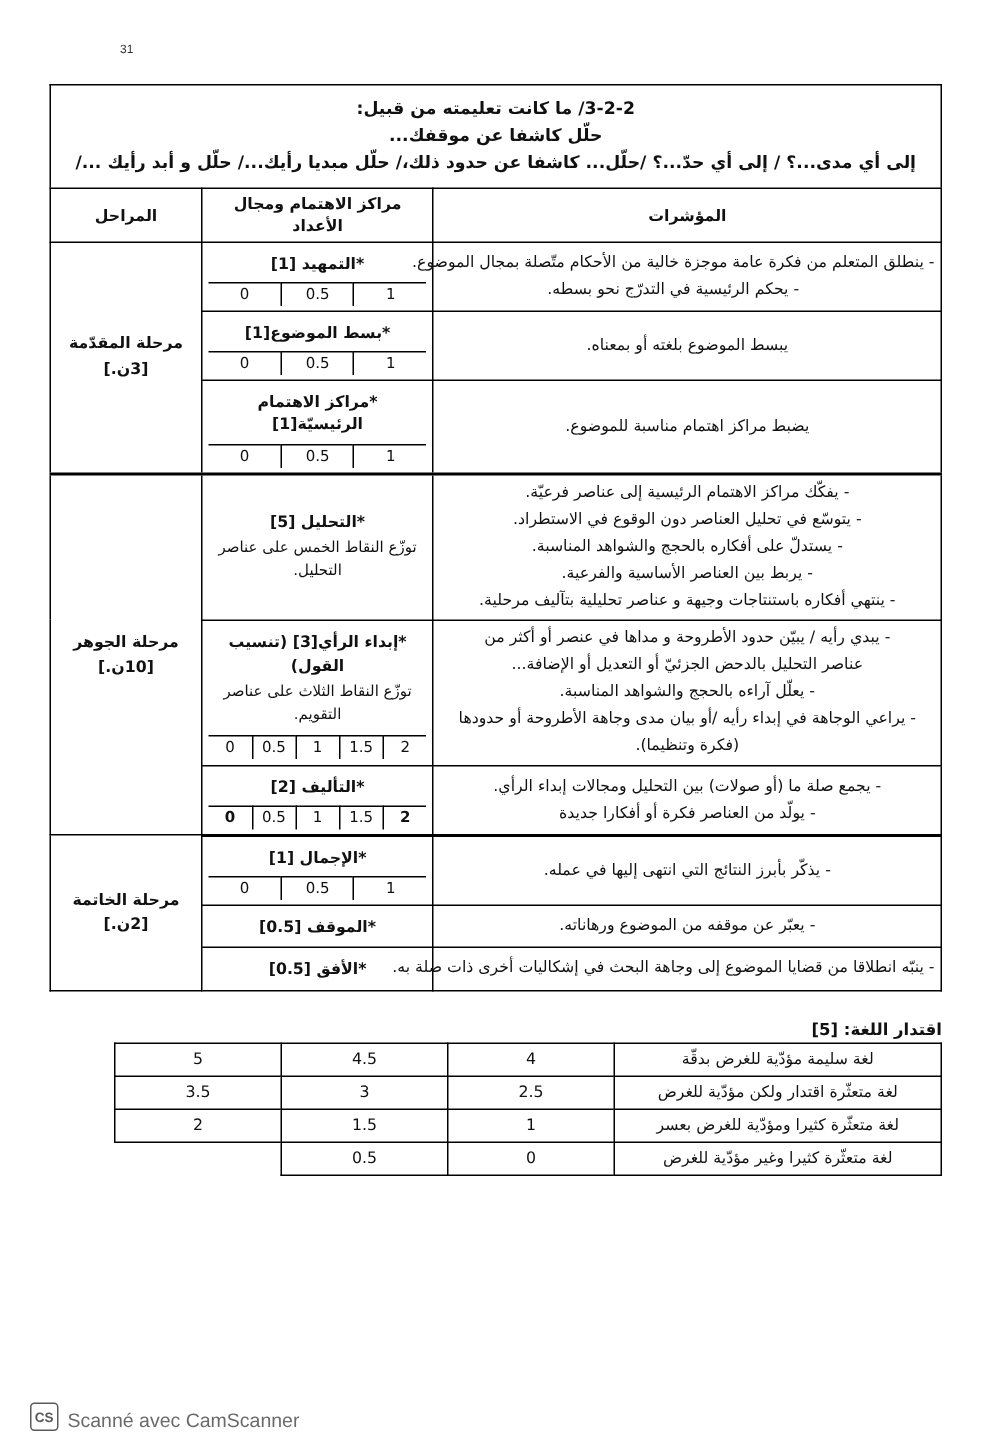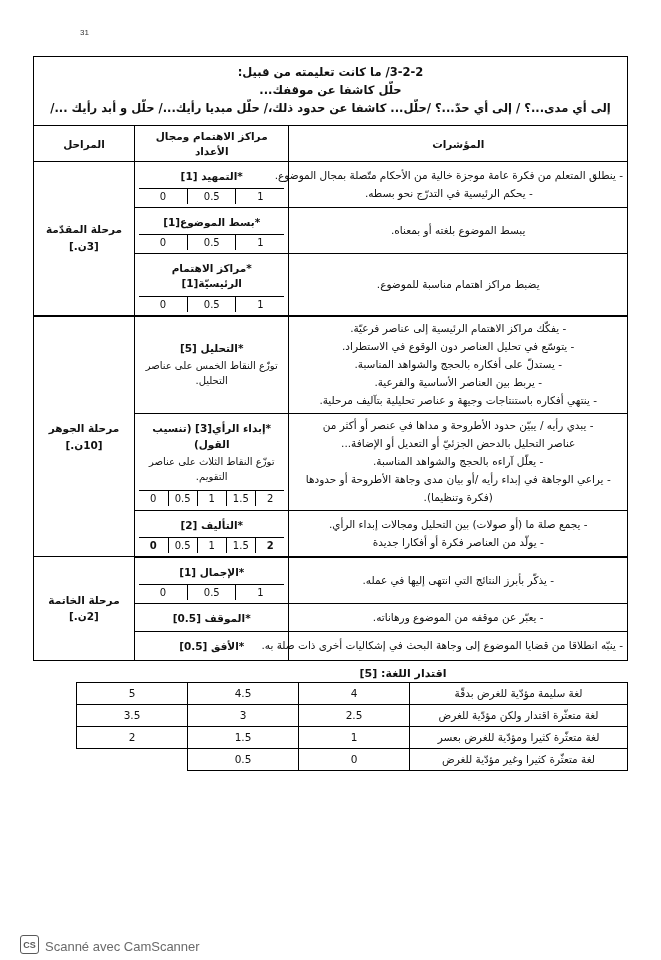--- a/index.html
+++ b/index.html
@@ -114,22 +114,22 @@
   table.scale td.b{font-weight:bold;}
   .stage{
     text-align:center;
     font-weight:bold;
     font-size:11px;
     line-height:1.6;
   }
   .thickline{border-top:2.4px solid #000 !important;}
   .thickbottom{border-bottom:2.4px solid #000 !important;}
   .lang-title{
-    margin-top:6px;
-    text-align:center;
+    margin-top:19px;
+    text-align:right;
     font-weight:bold;
     font-size:11px;
     direction:rtl;
     padding-left:145px;
   }
   .lang-wrap{
     margin-top:2px;
     display:flex;
     justify-content:flex-start;
     direction:rtl;

